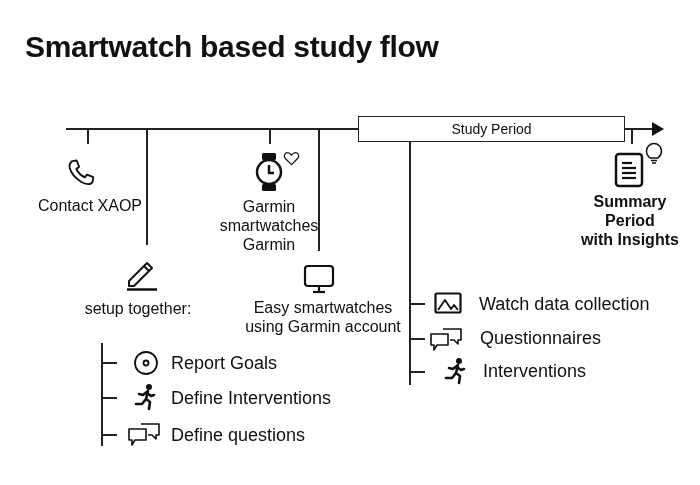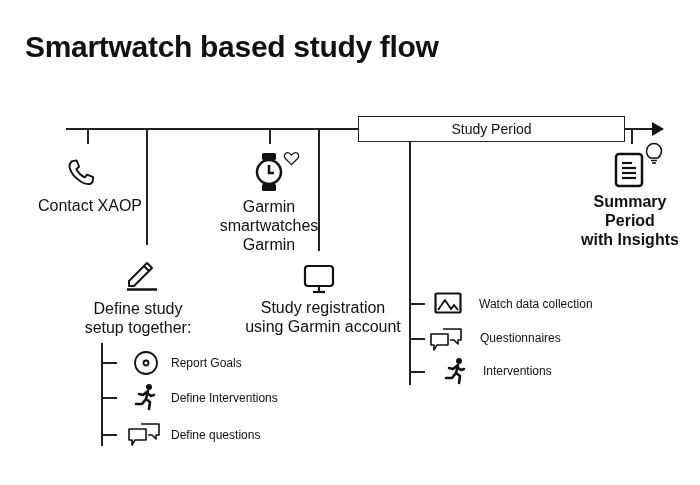--- a/index.html
+++ b/index.html
@@ -1,21 +1,21 @@
 <!DOCTYPE html>
 <html><head>
 <meta charset="utf-8">
 <style>
   html,body{margin:0;padding:0;background:#fff;}
   body{width:700px;height:485px;position:relative;overflow:hidden;font-family:"Liberation Sans",sans-serif;color:#111;}
   .abs{position:absolute;}
   .title{left:25px;top:30px;font-size:30px;font-weight:bold;letter-spacing:-0.3px;}
   .line{position:absolute;background:#222;}
   .lbl{position:absolute;font-size:16px;line-height:19px;text-align:center;white-space:nowrap;}
-  .lbl-l{position:absolute;font-size:12px;line-height:19px;white-space:nowrap;}
+  .lbl-l{position:absolute;font-size:18px;line-height:19px;white-space:nowrap;}
   .period{position:absolute;left:358px;top:116px;width:267px;height:26px;border:1.5px solid #222;background:#fff;box-sizing:border-box;text-align:center;font-size:14px;line-height:24px;}
   svg{position:absolute;overflow:visible;}
 </style>
 </head>
 <body>
 
 <div class="abs title">Smartwatch based study flow</div>
 
 <div class="line" style="left:66px;top:128px;width:594px;height:1.5px;"></div>
 <svg style="left:652px;top:122px;" width="12" height="14">
@@ -66,31 +66,30 @@
   <div>Summary</div>
   <div>Period</div>
   <div>with Insights</div>
 </div>
 
 <svg style="left:125px;top:257px;" width="32" height="34" viewBox="0 0 32 34">
     <path d="M4 24 L4 29 L9 29 L27 11 L22 6 Z M19 9 L24 14" fill="none" stroke="#111" stroke-width="2" stroke-linejoin="round"></path>
     <line x1="2" y1="32.5" x2="32" y2="32.5" stroke="#111" stroke-width="2.5"></line>
   </svg>
 <div class="lbl" style="left:78px;top:299px;width:120px;">
-  <div>Define study</div>
   <div>setup together:</div>
 </div>
 
 <svg style="left:303px;top:264px;" width="32" height="30" viewBox="0 0 32 30">
     <rect x="2" y="2" width="28" height="20" rx="3" fill="none" stroke="#111" stroke-width="2.2"></rect>
     <line x1="16" y1="22" x2="16" y2="27" stroke="#111" stroke-width="2.2"></line>
     <line x1="10" y1="28" x2="22" y2="28" stroke="#111" stroke-width="2.2"></line>
   </svg>
 <div class="lbl" style="left:240px;top:298px;width:166px;">
-  <div>Study registration</div>
+  <div>Easy smartwatches</div>
   <div>using Garmin account</div>
 </div>
 
 <div class="line" style="left:101px;top:343px;width:1.5px;height:103px;"></div>
 <div class="line" style="left:101px;top:362px;width:16px;height:1.5px;"></div>
 <div class="line" style="left:101px;top:397px;width:16px;height:1.5px;"></div>
 <div class="line" style="left:101px;top:434px;width:16px;height:1.5px;"></div>
 
 <svg style="left:133px;top:350px;" width="26" height="26" viewBox="0 0 26 26">
     <circle cx="13" cy="13" r="11" fill="none" stroke="#111" stroke-width="1.8"></circle>

